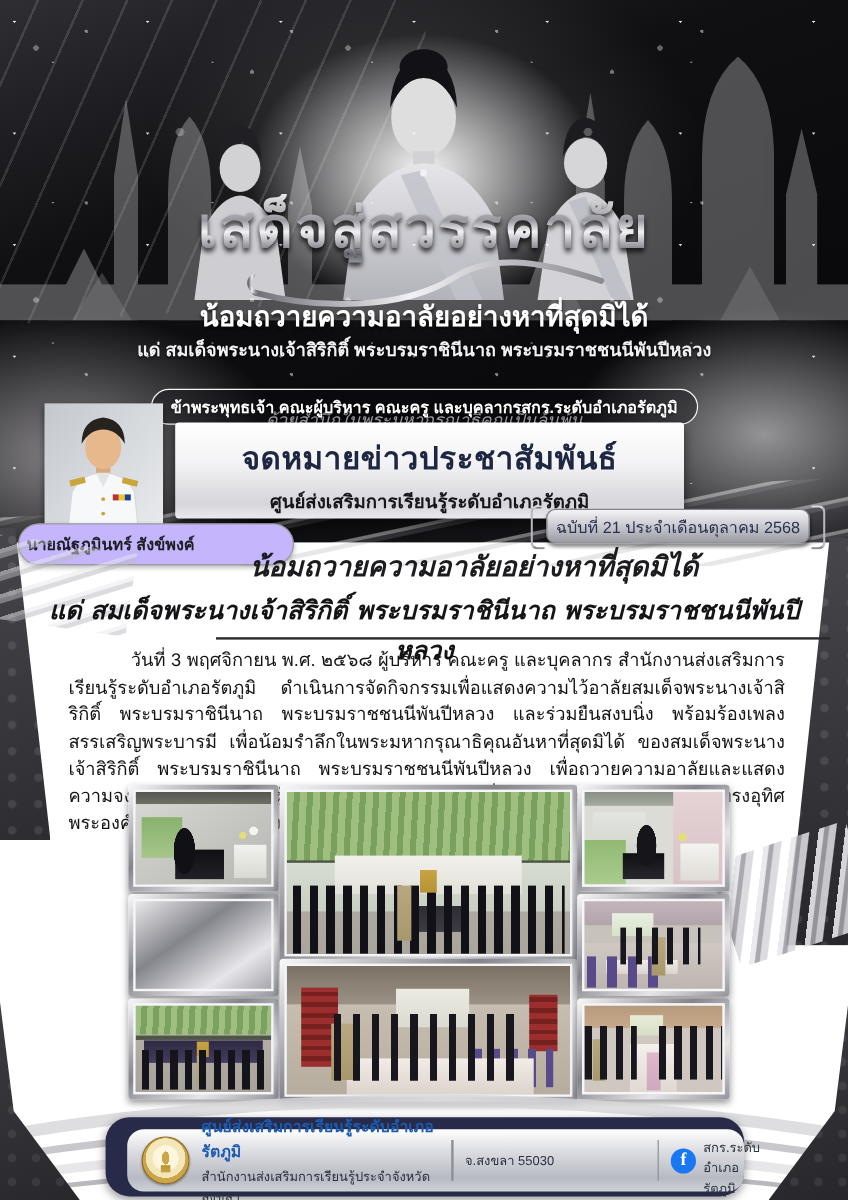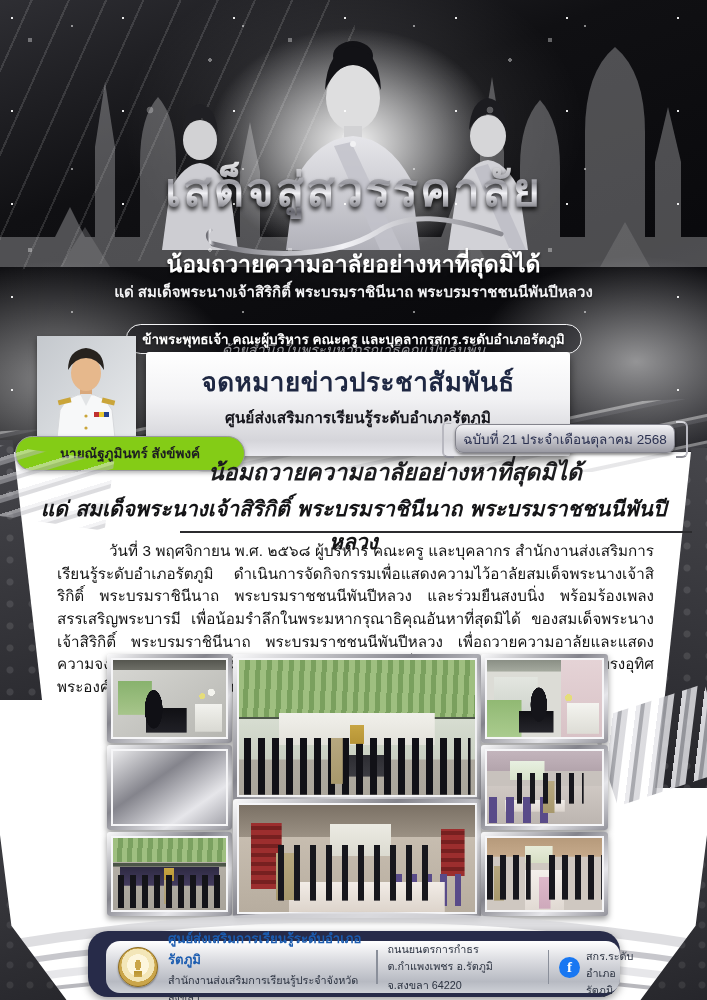--- a/index.html
+++ b/index.html
@@ -48,43 +48,43 @@
   .ded-pill{position:absolute;left:50%;top:324px;transform:translateX(-50%);
     border:1.5px solid #f4f4f6;border-radius:15px;padding:3px 16px;white-space:nowrap;
     color:#ffffff;font-size:13.5px;font-weight:700;background:rgba(10,10,14,.35);
     text-shadow:0 1px 2px rgba(0,0,0,.6);}
   .streaks{position:absolute;left:0;top:398px;width:707px;height:74px;opacity:.75;
     background:repeating-linear-gradient(168deg, transparent 0 6px, rgba(255,255,255,.55) 7px 9px,
       rgba(150,150,158,.3) 10px 13px, transparent 14px 26px);
     clip-path:polygon(0 45%,100% 0,100% 100%,0 100%);}
 
   
-  .ribbon{position:absolute;left:146px;top:352px;width:424px;height:104px;
+  .ribbon{position:absolute;left:146px;top:352px;width:424px;height:80px;
     background:linear-gradient(180deg,#ffffff 0%,#f2f2f4 45%,#d5d5da 85%,#e9e9ee 100%);
     box-shadow:0 5px 9px rgba(0,0,0,.5);border-radius:3px;text-align:center;}
   .ribbon:before,.ribbon:after{content:"";position:absolute;top:8px;width:26px;height:78px;
     background:linear-gradient(180deg,#8e8e96,#3c3c44);z-index:-1;}
   .ribbon:before{left:-18px;transform:skewY(14deg);}
   .ribbon:after{right:-18px;transform:skewY(-14deg);}
   .ribbon-title{margin-top:9px;font-size:26px;font-weight:800;color:#1e2742;letter-spacing:.5px;}
   .ribbon-sub{margin-top:3px;font-size:15.5px;font-weight:700;color:#15151c;}
   .issue-badge{position:absolute;left:455px;top:424px;width:218px;height:27px;border-radius:8px;
     background:linear-gradient(180deg,#f4f4f7,#c4c4cb 55%,#9a9aa3);
     border:1px solid #83838c;box-shadow:0 2px 3px rgba(0,0,0,.45);
     display:flex;align-items:center;justify-content:center;
     font-size:13.5px;font-weight:400;color:#2b3150;}
   .issue-badge:before,.issue-badge:after{content:"";position:absolute;top:-4px;width:10px;height:33px;
     border-top:2px solid #d8d8dd;border-bottom:2px solid #8a8a92;}
   .issue-badge:before{left:-14px;border-left:2px solid #b8b8c0;border-radius:6px 0 0 6px;}
   .issue-badge:after{right:-14px;border-right:2px solid #b8b8c0;border-radius:0 6px 6px 0;}
 
   .director-photo{position:absolute;left:37px;top:336px;width:99px;height:121px;
     box-shadow:0 3px 6px rgba(0,0,0,.5);}
-  .director-pill{position:absolute;left:15px;top:436px;width:216px;background:#84cc16;
-    border:1.5px solid #9a9aa0;border-radius:18px;padding:5px 6px 6px;text-align:center;
+  .director-pill{position:absolute;left:15px;top:436px;width:216px;background:#c4b5fd;
+    border:1.5px solid #9a9aa0;border-radius:18px;padding:5px 6px 6px;text-align:left;
     box-shadow:0 2px 4px rgba(0,0,0,.3);}
   .director-name{font-size:13.5px;font-weight:800;color:#1d1d22;}
   .director-title{margin-top:2px;font-size:9.6px;color:#55555c;}
 
   
   .deco-left{position:absolute;left:0;top:440px;width:42px;height:260px;
     background:
       radial-gradient(circle 5px at 10px 10px, rgba(255,255,255,.1) 0 3px, transparent 4px) 0 0/22px 22px,
       linear-gradient(165deg,#46464b,#2c2c31);
     clip-path:polygon(0 0,30% 0,100% 100%,0 100%);}
@@ -395,22 +395,21 @@
 
   <div class="footer-band"></div>
   <div class="footer-bar">
     <div class="logo"></div>
     <div class="f-org">
       <div class="f-org-name">ศูนย์ส่งเสริมการเรียนรู้ระดับอำเภอรัตภูมิ</div>
       <div class="f-org-parent">สำนักงานส่งเสริมการเรียนรู้ประจำจังหวัดสงขลา</div>
     </div>
     <div class="f-sep"></div>
     <div class="f-addr">
-      <div>ถนนยนตรการกำธร ต.กำแพงเพชร อ.รัตภูมิ</div>
-      <div>จ.สงขลา 64220</div>
+      <div>จ.สงขลา 55030</div>
     </div>
     <div class="f-sep"></div>
     <div class="f-fb">
       <div class="fb-icon">f</div>
       <div class="f-fb-name">สกร.ระดับอำเภอรัตภูมิ</div>
     </div>
   </div>
 
 </div>
 

